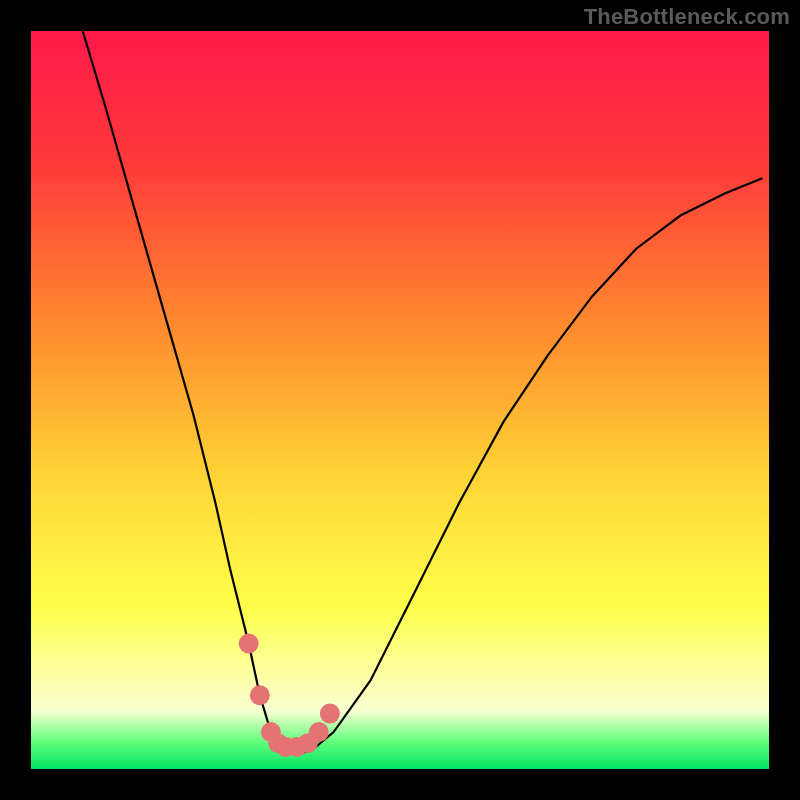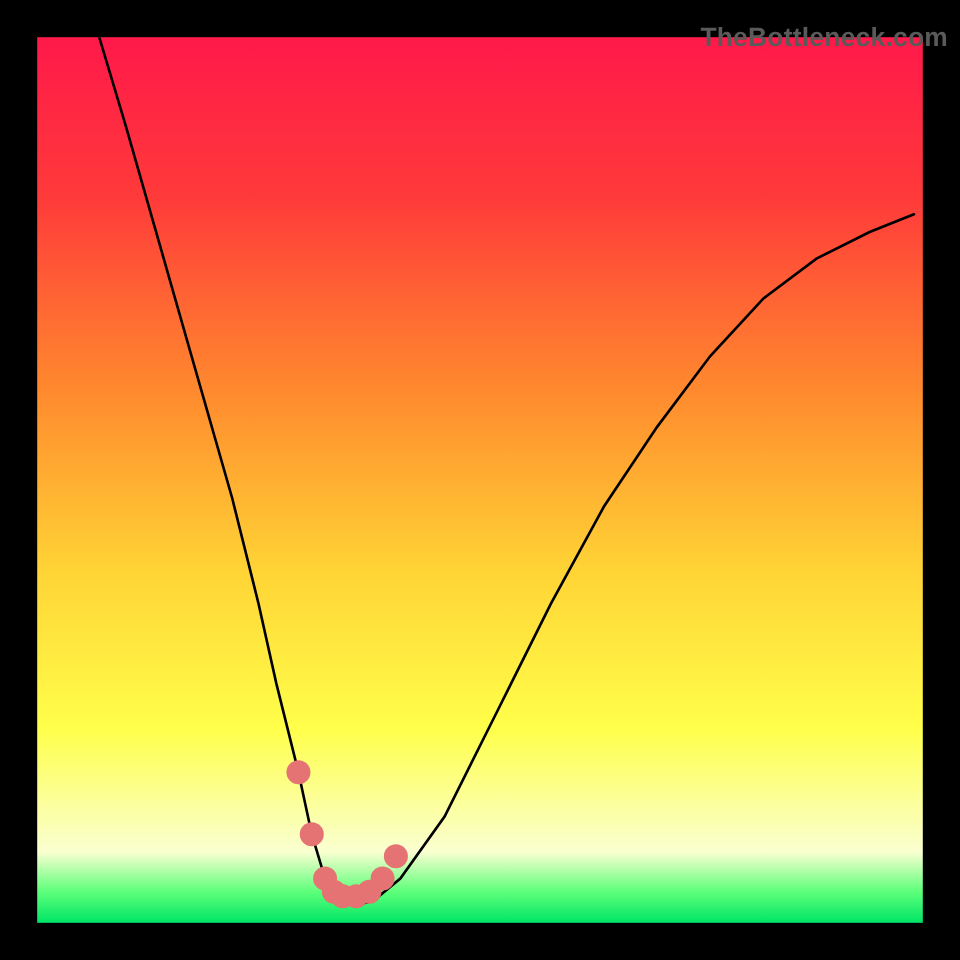--- a/index.html
+++ b/index.html
@@ -12,21 +12,21 @@
     overflow: hidden;
   }
   .frame {
     position: relative;
     width: 800px;
     height: 800px;
     background: #000;
   }
   .watermark {
     position: absolute;
-    top: 18px;
+    top: 4px;
     right: 10px;
     color: #5a5a5a;
     font-size: 22px;
     font-weight: 600;
     letter-spacing: 0.2px;
     z-index: 10;
   }
   svg.plot {
     position: absolute;
     left: 0;

